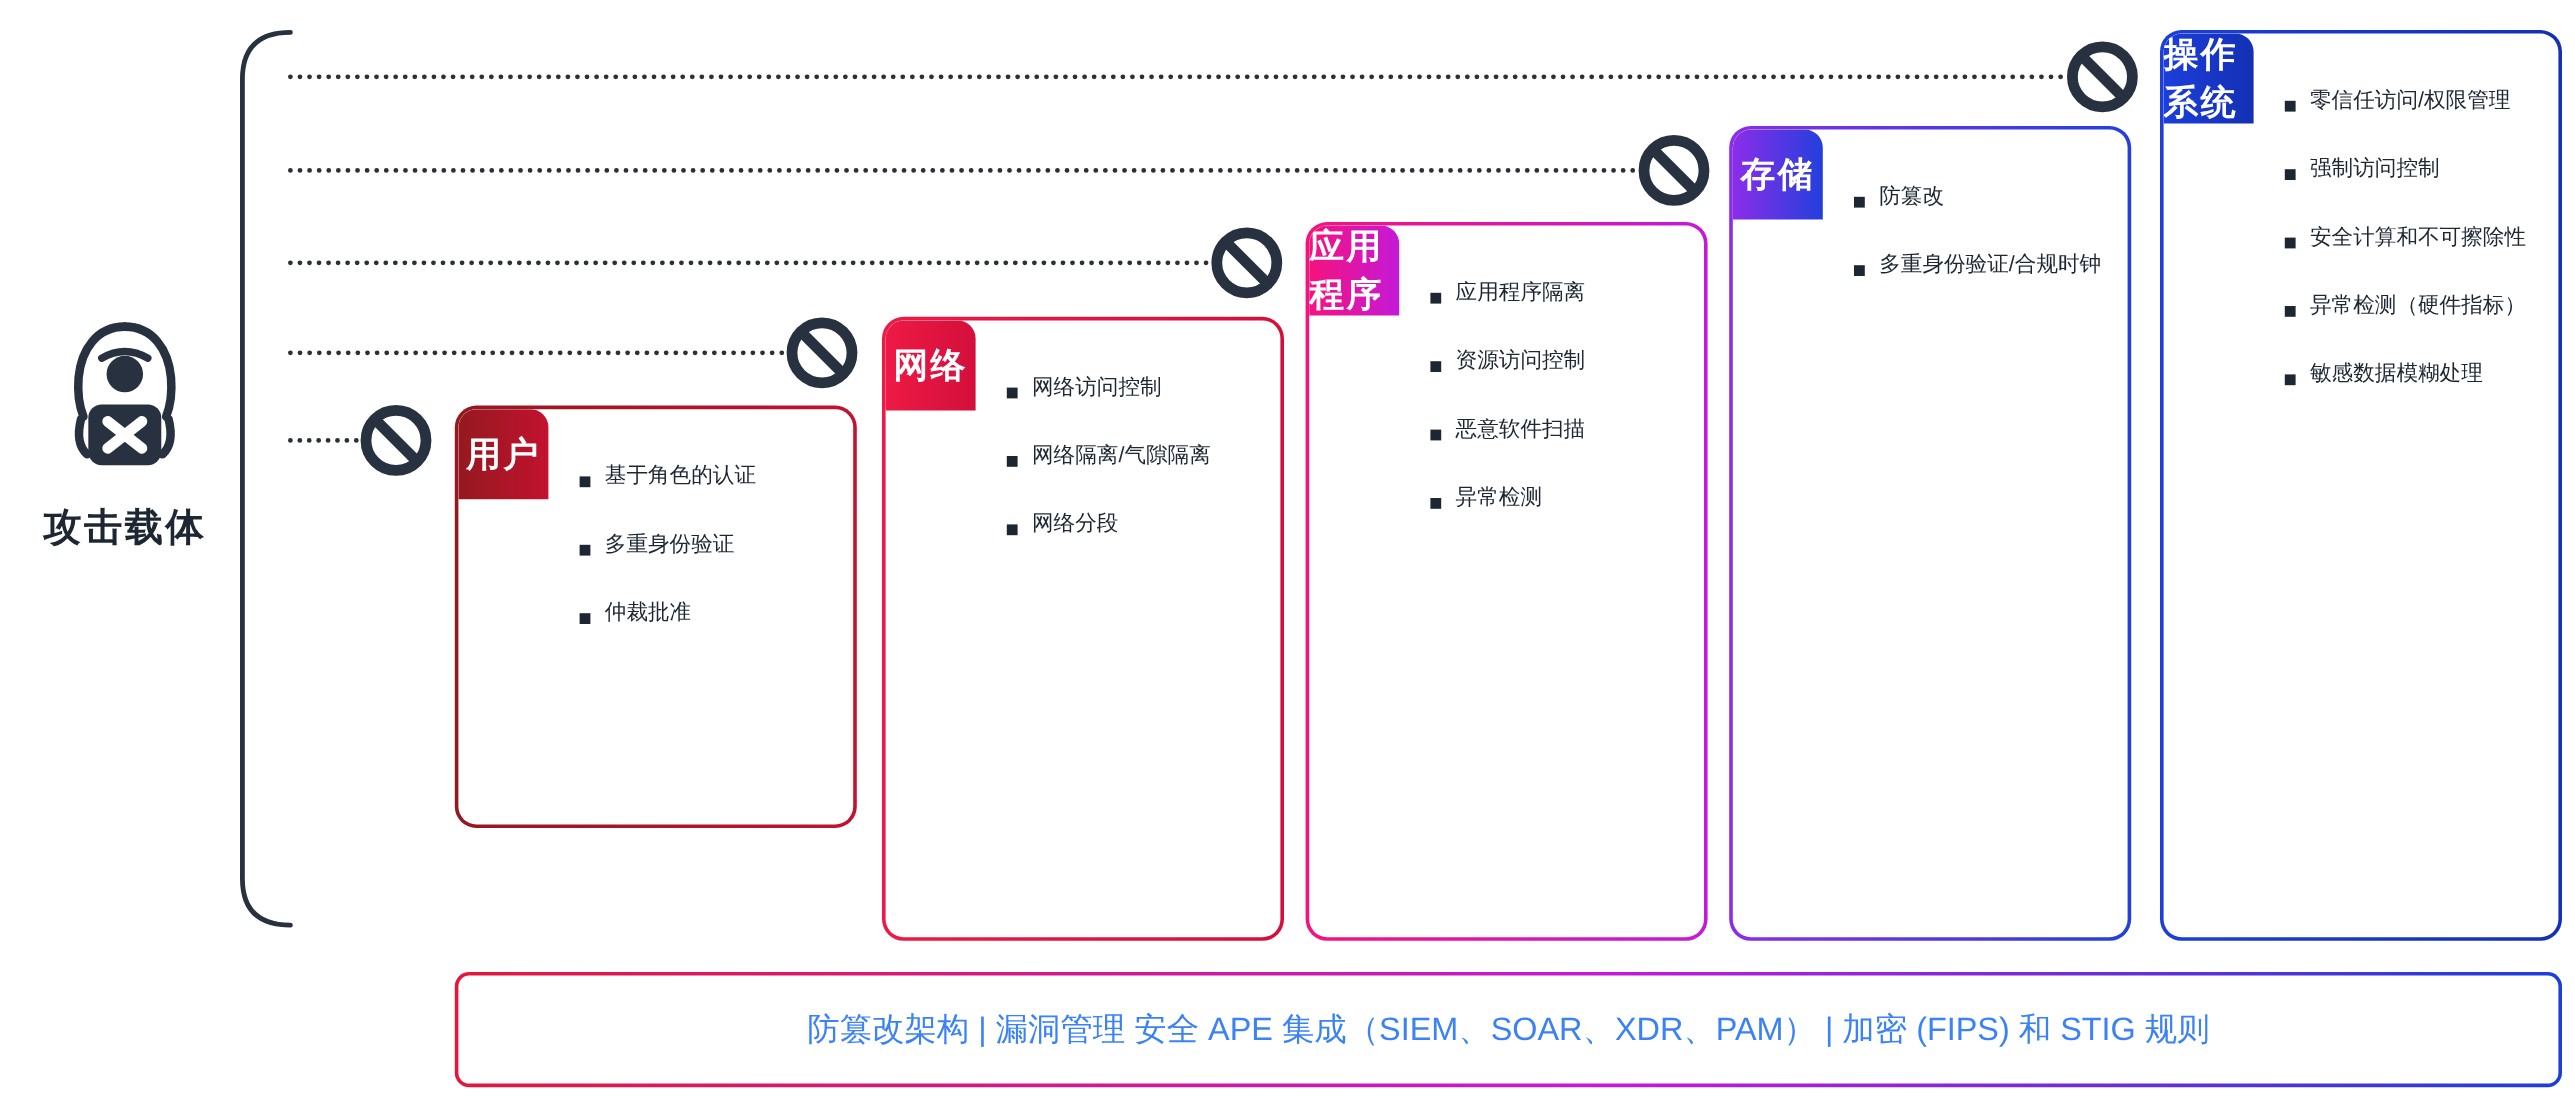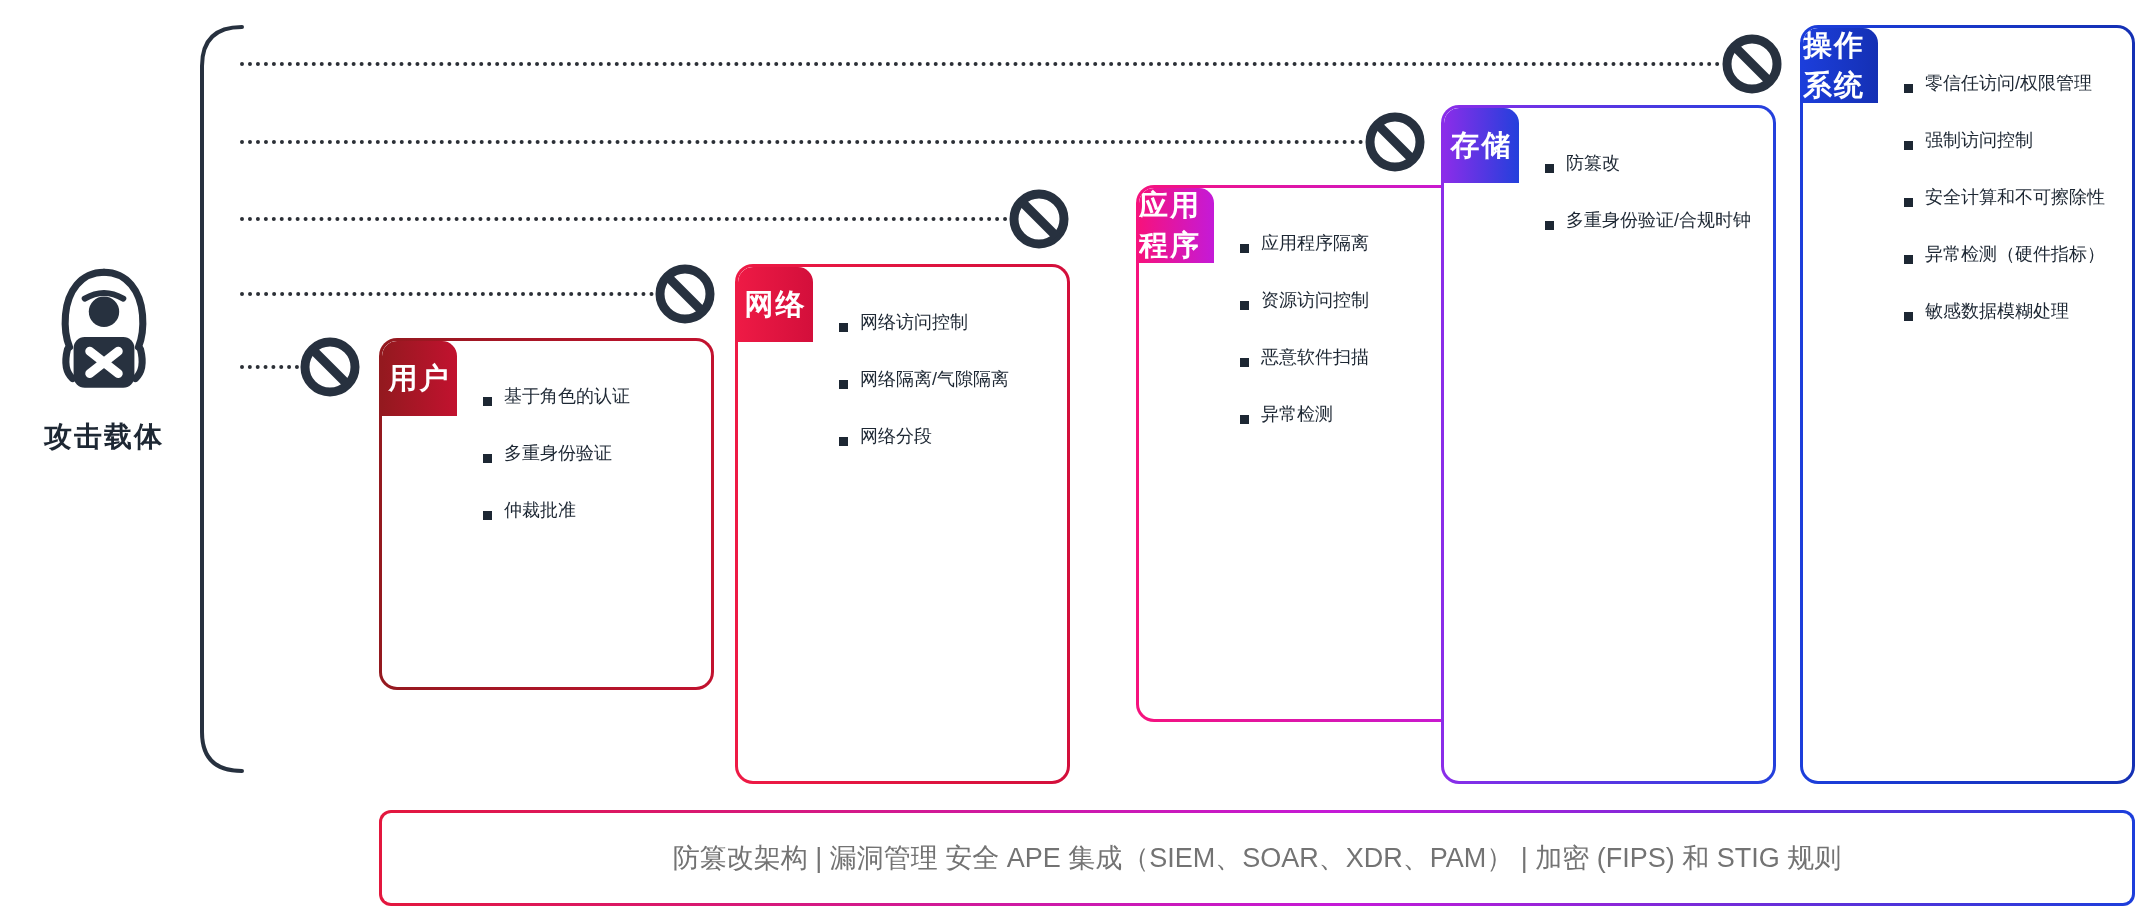--- a/index.html
+++ b/index.html
@@ -20,21 +20,21 @@
   .attacker {
     position: absolute;
     left: 14px;
     top: 258px;
     width: 180px;
     text-align: center;
   }
   .attacker svg { width: 152px; height: 152px; display: block; margin: 0 auto; }
   .attacker-label {
     margin-top: 8px;
-    font-size: 28px;
+    font-size: 32px;
     font-weight: bold;
     color: #1d2733;
     letter-spacing: 2px;
     white-space: nowrap;
   }
 
   
   .overlay-svg { position: absolute; left: 0; top: 0; pointer-events: none; }
   .dotted-line {
     position: absolute;
@@ -112,21 +112,21 @@
     border-radius: 9px;
     width: 100%;
     height: 100%;
     display: flex;
     align-items: center;
     justify-content: center;
     box-sizing: border-box;
   }
   .footer-text {
     font-size: 27px;
-    color: #737373;
+    color: #3b82f6;
     white-space: nowrap;
   }
 </style>
 </head>
 <body>
 
 <div class="canvas">
 
   <svg class="overlay-svg" width="2146" height="916" viewBox="0 0 2146 916">
     <path d="M 242 27 Q 202 27 202 66 L 202 732 Q 202 771 242 771" fill="none" stroke="#27313f" stroke-width="4" stroke-linecap="round"></path>
@@ -206,21 +206,21 @@
               <span class="bullet"></span>
               <span>网络隔离/气隙隔离</span>
             </li>
             <li class="card-item">
               <span class="bullet"></span>
               <span>网络分段</span>
             </li>
           </ul>
         </div>
       </div>
-      <div class="card" style="left: 1136px; top: 185px; height: 537px; background: linear-gradient(90deg, rgb(246, 18, 125), rgb(196, 26, 216));">
+      <div class="card" style="left: 1088px; top: 185px; height: 599px; background: linear-gradient(90deg, rgb(246, 18, 125), rgb(196, 26, 216));">
         <div class="card-inner">
           <div class="card-header" style="background: linear-gradient(90deg, rgb(246, 18, 125), rgb(196, 26, 216));">
             <span>应用程序</span>
           </div>
           <ul class="card-list">
             <li class="card-item">
               <span class="bullet"></span>
               <span>应用程序隔离</span>
             </li>
             <li class="card-item">

